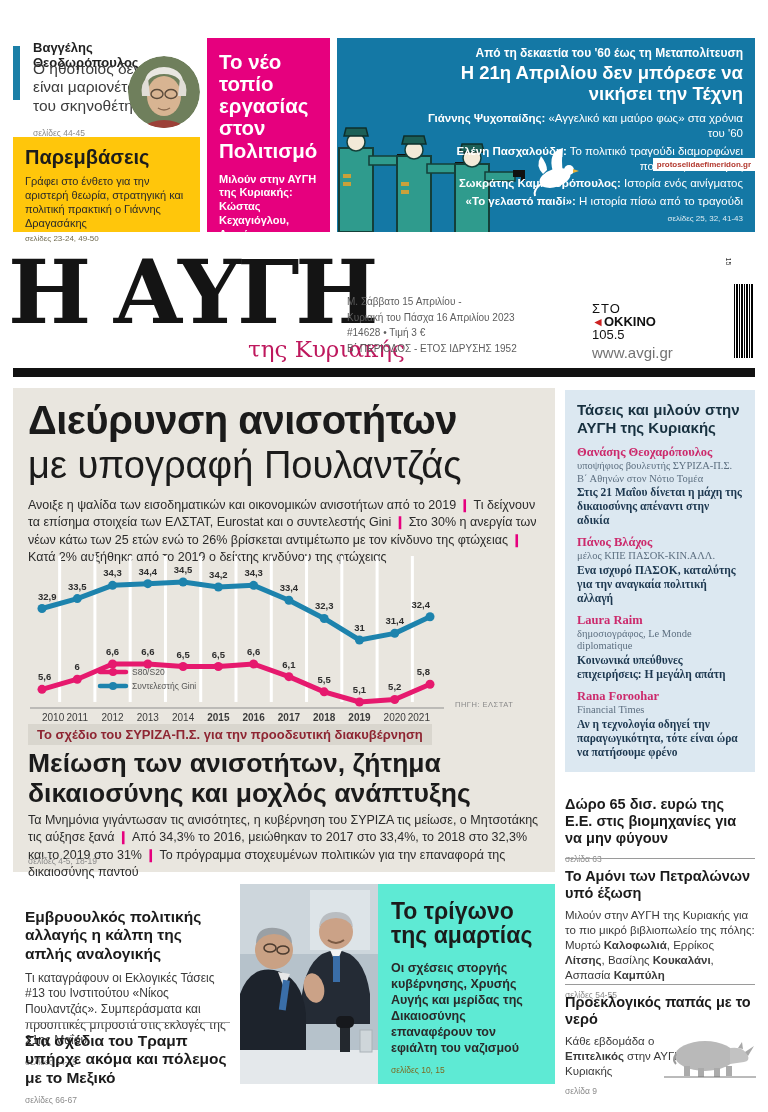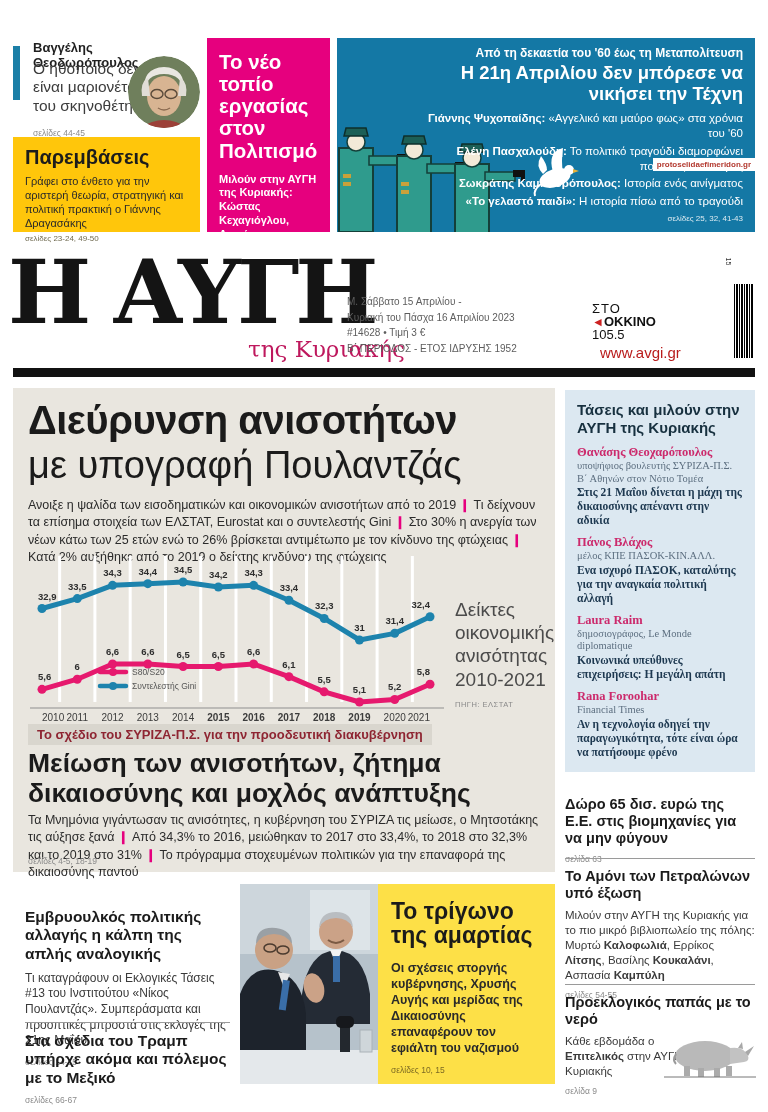--- a/index.html
+++ b/index.html
@@ -35,21 +35,21 @@
 
   
   .mast-title { left:8px; top:248px; font-family:"DejaVu Serif", serif; font-weight:bold; font-size:88px; line-height:1; letter-spacing:-4px; color:#141414; }
   .mast-sub { left:248px; top:336px; font-family:"DejaVu Serif", serif; font-size:23px; color:#be185d; }
   .mast-info { left:347px; top:294px; font-size:10px; line-height:1.55; color:#5d5d5d; }
   .radio-logo { left:592px; top:302px; color:#111; line-height:1.0; }
   .radio-logo .r1 { font-size:13px; font-weight:400; letter-spacing:1px; }
   .radio-logo .r2 { font-size:13px; font-weight:900; }
   .radio-logo .arrow { color:#cc2222; font-size:12px; }
   .radio-logo .r3 { font-size:13px; }
-  .website { left:592px; top:344px; font-size:15px; color:#b91c1c;margin-left:8px; }
+  .website { left:592px; top:344px; font-size:15px; color:#737373; }
   .barcode { left:733px; top:283px; width:21px; height:76px;
     background:repeating-linear-gradient(90deg,#000 0 1px,#fff 1px 2px,#000 2px 4px,#fff 4px 5px); border:1px solid #fff; }
   .barcode-tag { left:725px; top:258px; font-size:7px; color:#333; transform:rotate(90deg); }
   .black-rule { left:13px; top:368px; width:742px; height:9px; background:#111; }
 
   
   .main-bg { left:13px; top:388px; width:542px; height:484px; background:#e9e6df; }
   .headline1 { left:28px; top:398px; font-size:40px; font-weight:bold; letter-spacing:-0.5px; color:#1b1b1b; }
   .headline1b { left:28px; top:444px; font-size:38px; font-weight:normal; color:#1b1b1b; }
   .lede { left:28px; top:497px; width:516px; font-size:12.5px; line-height:1.38; color:#2b2b2b; }
@@ -79,21 +79,21 @@
   .divider { height:1px; background:#9a9a9a; width:190px; left:565px; }
   .divider-l { height:1px; background:#9a9a9a; width:205px; left:25px; }
 
   
   .lcol { left:25px; width:207px; }
   .lcol .t { font-size:15.5px; font-weight:bold; line-height:1.18; color:#1b1b1b; }
   .lcol .b { font-size:12px; line-height:1.3; color:#3a3a3a; margin-top:8px; }
   .lcol .p { font-size:8.5px; color:#8b8b8b; margin-top:8px; }
 
   .photo-box { left:240px; top:884px; width:138px; height:200px; overflow:hidden; }
-  .sin-box { left:378px; top:884px; width:177px; height:200px; background:#fde047; padding:15px 13px; }
+  .sin-box { left:378px; top:884px; width:177px; height:200px; background:#5eead4; padding:15px 13px; }
   .sin-box .t { font-size:23px; font-weight:bold; line-height:1.05; color:#1b1b1b; }
   .sin-box .b { font-size:12.5px; line-height:1.28; color:#2a2a2a; margin-top:13px; font-weight:bold; }
   .sin-box .p { font-size:8.5px; color:#7c6a23; margin-top:9px; }
 
   .rhino { left:660px; top:1034px; width:98px; height:44px; }
 </style>
 </head>
 <body>
 
 <div class="page">
@@ -287,21 +287,20 @@
         <text x="368.72727272727275" y="169" font-size="10" fill="#3c3c3c" font-weight="normal" text-anchor="middle" font-family="Liberation Sans, sans-serif">2020</text>
         <text x="404" y="169" font-size="10" fill="#3c3c3c" font-weight="normal" text-anchor="end" font-family="Liberation Sans, sans-serif">2021</text>
         <line x1="74" y1="120" x2="100" y2="120" stroke="#e6196e" stroke-width="4.5" stroke-linecap="round"></line>
         <circle cx="87" cy="120" r="4" fill="#e6196e"></circle>
         <text x="106" y="123" font-size="8.5" fill="#555" font-weight="normal" text-anchor="start" font-family="Liberation Sans, sans-serif">S80/S20</text>
         <line x1="74" y1="134" x2="100" y2="134" stroke="#1d83ad" stroke-width="4.5" stroke-linecap="round"></line>
         <circle cx="87" cy="134" r="4" fill="#1d83ad"></circle>
         <text x="106" y="137" font-size="8.5" fill="#555" font-weight="normal" text-anchor="start" font-family="Liberation Sans, sans-serif">Συντελεστής Gini</text>
       </svg>
   </div>
-  <div class="abs chart-side">Δείκτες οικονομικής ανισότητας 2010-2021</div>
   <div class="abs chart-source">ΠΗΓΗ: ΕΛΣΤΑΤ</div>
 
   <div class="abs kicker2">Το σχέδιο του ΣΥΡΙΖΑ-Π.Σ. για την προοδευτική διακυβέρνηση</div>
   <div class="abs headline2">Μείωση των ανισοτήτων, ζήτημα δικαιοσύνης και μοχλός ανάπτυξης</div>
   <div class="abs lede2"><span>Τα Μνημόνια γιγάντωσαν τις ανισότητες, η κυβέρνηση του ΣΥΡΙΖΑ τις μείωσε, ο Μητσοτάκης τις αύξησε ξανά</span><span class="lede-sep"> ❙ </span><span>Από 34,3% το 2016, μειώθηκαν το 2017 στο 33,4%, το 2018 στο 32,3% και το 2019 στο 31%</span><span class="lede-sep"> ❙ </span><span>Το πρόγραμμα στοχευμένων πολιτικών για την επαναφορά της δικαιοσύνης παντού</span></div>
   <div class="abs pages-sm pages2">σελίδες 4-5, 18-19</div>
 
   <div class="abs contrib-box">
     <div class="hdr">Τάσεις και μιλούν στην ΑΥΓΗ της Κυριακής</div>
     <div>

